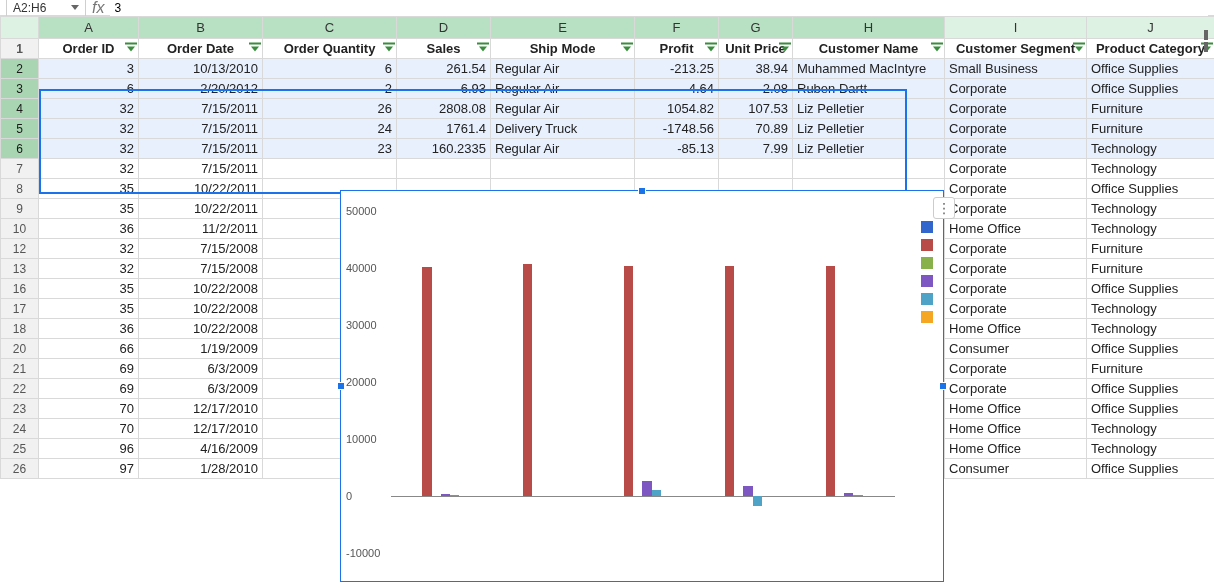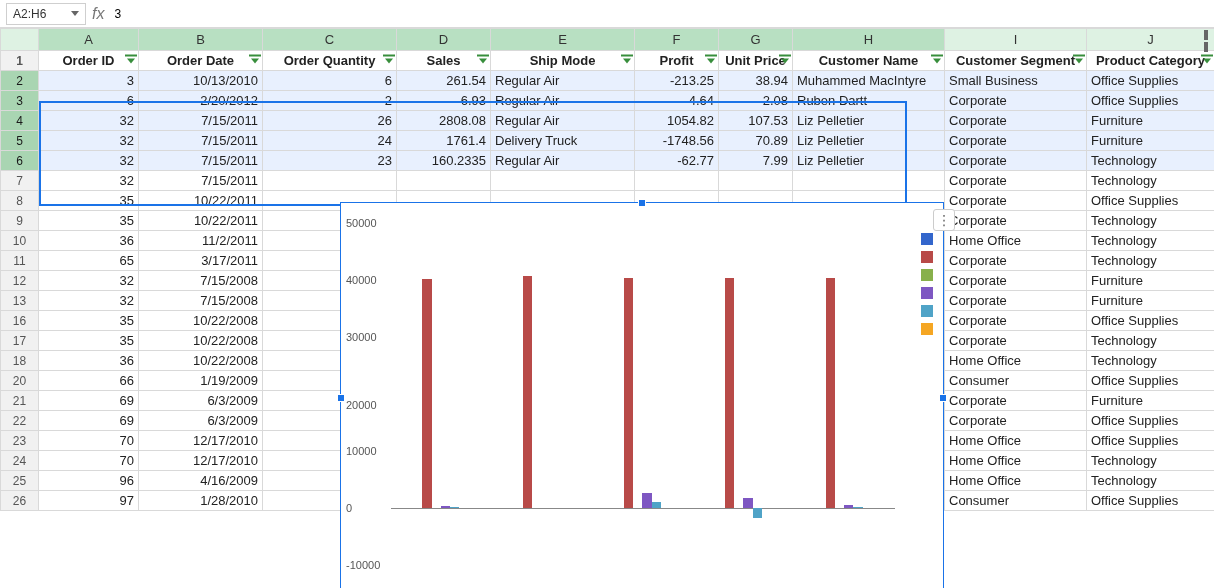--- a/index.html
+++ b/index.html
@@ -9,21 +9,21 @@
     font-size: 13px;
     color: #222;
     background: #fff;
     width: 1214px;
     height: 588px;
     overflow: hidden;
     position: relative;
   }
   
   .topbar {
-    height: 28px;
+    height: 16px;
     border-bottom: 1px solid #d9d9d9;
     display: flex;
     align-items: center;
     padding: 0 6px;
     gap: 6px;
   }
   .namebox {
     width: 80px;
     height: 22px;
     border: 1px solid #cfcfcf;
@@ -278,21 +278,21 @@
           <td class="datacell txt">Corporate</td>
           <td class="datacell txt">Furniture</td>
         </tr>
         <tr class="selrow">
           <td class="rowhdr sel">6</td>
           <td class="datacell num">32</td>
           <td class="datacell num">7/15/2011</td>
           <td class="datacell num">23</td>
           <td class="datacell num">160.2335</td>
           <td class="datacell txt">Regular Air</td>
-          <td class="datacell num">-62.77</td>
+          <td class="datacell num">-85.13</td>
           <td class="datacell num">7.99</td>
           <td class="datacell txt">Liz Pelletier</td>
           <td class="datacell txt">Corporate</td>
           <td class="datacell txt">Technology</td>
         </tr>
         <tr>
           <td class="rowhdr">7</td>
           <td class="datacell num">32</td>
           <td class="datacell num">7/15/2011</td>
           <td class="datacell num"></td>
@@ -334,33 +334,20 @@
           <td class="rowhdr">10</td>
           <td class="datacell num">36</td>
           <td class="datacell num">11/2/2011</td>
           <td class="datacell num"></td>
           <td class="datacell num"></td>
           <td class="datacell txt"></td>
           <td class="datacell num"></td>
           <td class="datacell num"></td>
           <td class="datacell txt"></td>
           <td class="datacell txt">Home Office</td>
-          <td class="datacell txt">Technology</td>
-        </tr>
-        <tr>
-          <td class="rowhdr">11</td>
-          <td class="datacell num">65</td>
-          <td class="datacell num">3/17/2011</td>
-          <td class="datacell num"></td>
-          <td class="datacell num"></td>
-          <td class="datacell txt"></td>
-          <td class="datacell num"></td>
-          <td class="datacell num"></td>
-          <td class="datacell txt"></td>
-          <td class="datacell txt">Corporate</td>
           <td class="datacell txt">Technology</td>
         </tr>
         <tr>
           <td class="rowhdr">12</td>
           <td class="datacell num">32</td>
           <td class="datacell num">7/15/2008</td>
           <td class="datacell num"></td>
           <td class="datacell num"></td>
           <td class="datacell txt"></td>
           <td class="datacell num"></td>
@@ -565,21 +552,21 @@
           <div class="bar" style="width: 9.24px; left: 425.376px; background: rgb(51, 102, 204); bottom: 57px; height: 0px;"></div>
           <div class="bar" style="width: 9.24px; left: 434.616px; background: rgb(184, 74, 72); bottom: 57px; height: 230.28px;"></div>
           <div class="bar" style="width: 9.24px; left: 443.856px; background: rgb(136, 176, 75); bottom: 57px; height: 0px;"></div>
           <div class="bar" style="width: 9.24px; left: 453.096px; background: rgb(126, 87, 194); bottom: 57px; height: 2.85px;"></div>
           <div class="bar" style="width: 9.24px; left: 462.336px; background: rgb(79, 163, 199); bottom: 57px; height: 1.14px;"></div>
           <div class="bar" style="width: 9.24px; left: 471.576px; background: rgb(245, 166, 35); bottom: 57px; height: 0px;"></div>
         </div>
     <div class="axis-label" style="left: -35px; top: 336px;">-10000</div>
         <div class="axis-label" style="left: -35px; top: 279px;">0</div>
         <div class="axis-label" style="left: -35px; top: 222px;">10000</div>
-        <div class="axis-label" style="left: -35px; top: 176px;">20000</div>
+        <div class="axis-label" style="left: -35px; top: 165px;">20000</div>
         <div class="axis-label" style="left: -35px; top: 108px;">30000</div>
         <div class="axis-label" style="left: -35px; top: 51px;">40000</div>
         <div class="axis-label" style="left: -35px; top: -6px;">50000</div>
       </div>
   </div>
 </div>
 
 <div class="scroll-indicator">
   <div class="bar1"></div>
   <div class="bar1"></div>

